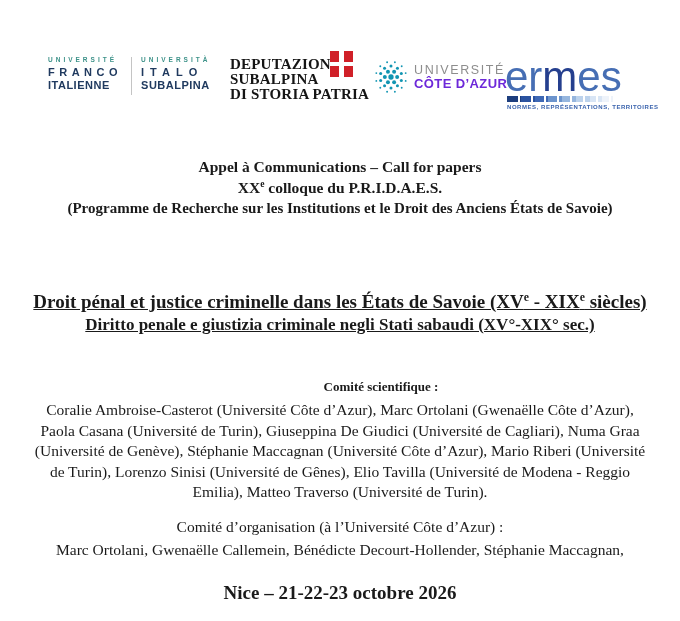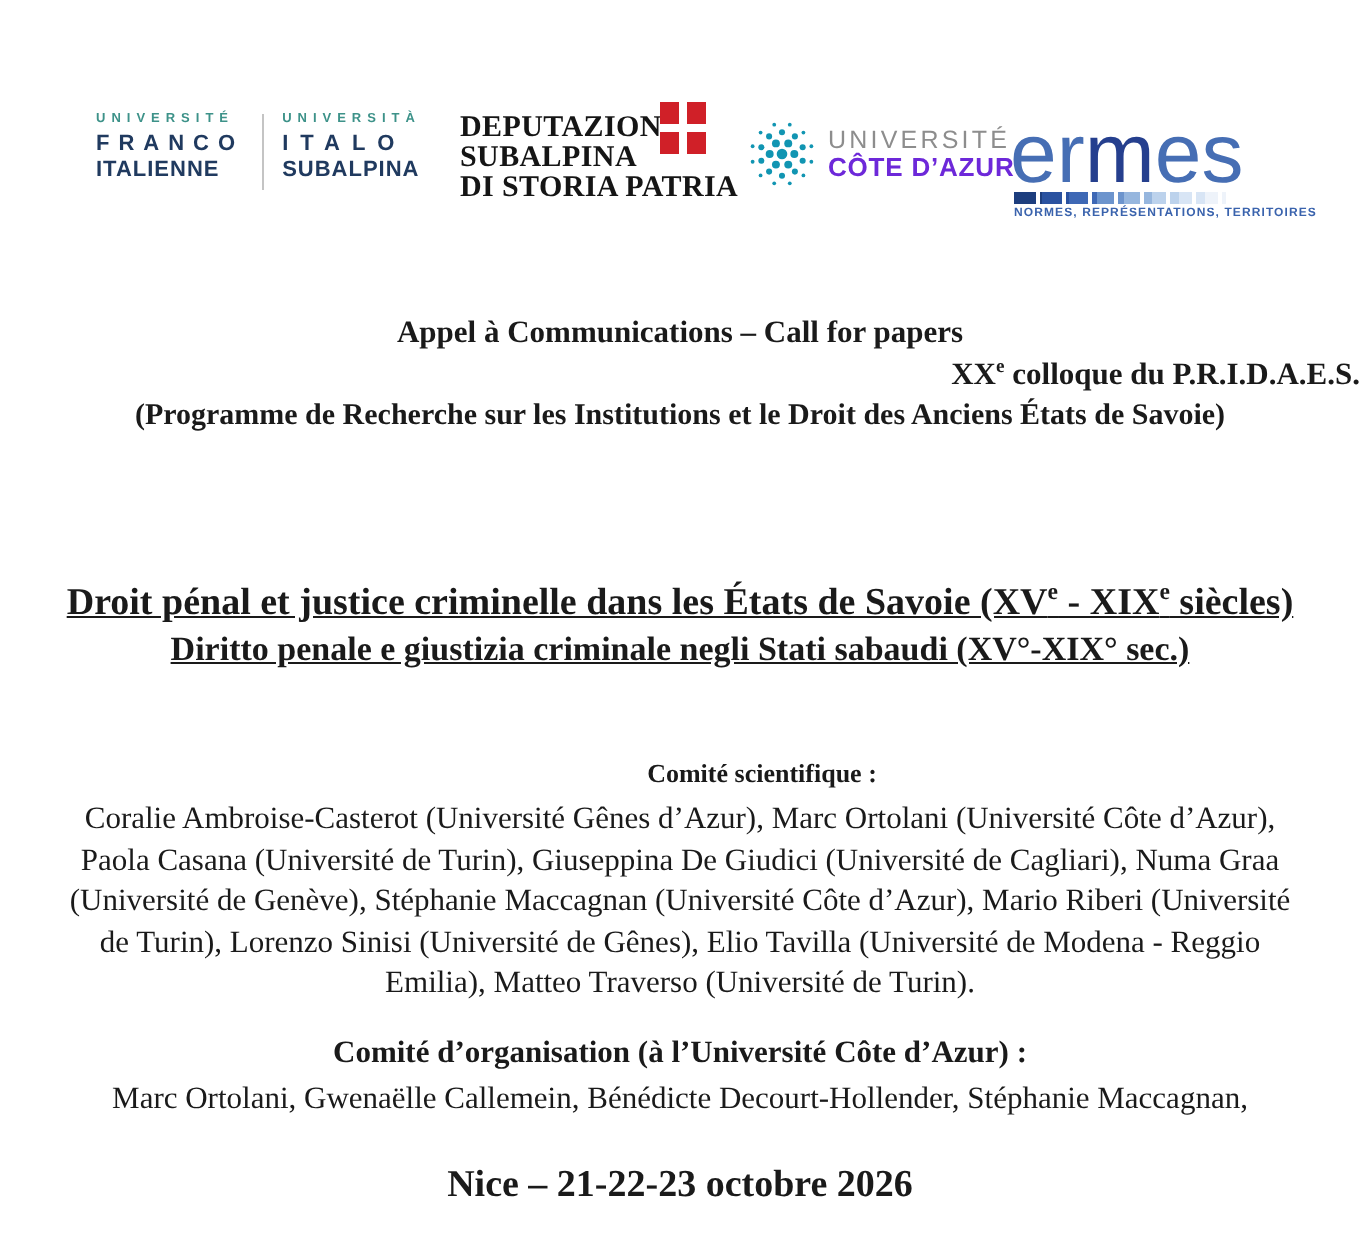--- a/index.html
+++ b/index.html
@@ -54,29 +54,29 @@
     width:106px; height:6px; margin:3px 0 2px 2px;
     background-image:
       repeating-linear-gradient(to right, rgba(0,0,0,0) 0px, rgba(0,0,0,0) 11px, #ffffff 11px, #ffffff 13px),
       linear-gradient(to right, #1d3e7e 0%, #1d3e7e 13%, #2a52a0 13%, #2a52a0 26%, #3e68b5 26%, #3e68b5 39%, #6c94cd 39%, #6c94cd 52%, #96b6de 52%, #96b6de 65%, #bcd2ec 65%, #bcd2ec 78%, #d8e5f5 78%, #d8e5f5 90%, #eef3fa 90%, #eef3fa 100%);
   }
   .ermes-tagline { font-size:6px; font-weight:bold; letter-spacing:0.55px; color:#3a63ad; white-space:nowrap; margin-left:2px; }
 
   
   .tline { position:absolute; left:0; width:100%; text-align:center; }
   .t-header1 { top:158px; font-size:15.5px; font-weight:bold; }
-  .t-header2 { top:179px; font-size:15.5px; font-weight:bold;text-align:right; }
+  .t-header2 { top:179px; font-size:15.5px; font-weight:bold; }
   .t-header3 { top:200px; font-size:15px;   font-weight:bold; }
   .t-title   { top:239px; font-size:25px;   font-weight:bold; }
   .t-subfr   { top:291px; font-size:19px;   font-weight:bold; }
   .t-subit   { top:315px; font-size:17px;   font-weight:bold; }
   .underlined { text-decoration:underline; }
   .t-sci-head { top:379px; font-size:13px; font-weight:bold;margin-left:41px; }
   .t-sci-lines { top:400px; font-size:15.5px; line-height:20.6px; }
-  .t-org-head { top:518px; font-size:15.5px; font-weight:bold; }
+  .t-org-head { top:518px; font-size:15.5px; font-weight:normal; }
   .t-org-line { top:541px; font-size:15.5px; }
   .t-footer  { top:582px; font-size:19px; font-weight:bold; }
 </style>
 </head>
 <body>
 
 <div class="page">
 
   <div class="logo ufi">
     <div class="ufi-col">
@@ -148,21 +148,21 @@
   <div class="tline t-header1">Appel à Communications – Call for papers</div>
   <div class="tline t-header2">XX<sup>e</sup> colloque du P.R.I.D.A.E.S.</div>
   <div class="tline t-header3">(Programme de Recherche sur les Institutions et le Droit des Anciens États de Savoie)</div>
 
 
   <div class="tline t-subfr"><span class="underlined">Droit pénal et justice criminelle dans les États de Savoie (XV<sup>e</sup> - XIX<sup>e</sup> siècles)</span></div>
   <div class="tline t-subit"><span class="underlined">Diritto penale e giustizia criminale negli Stati sabaudi (XV°-XIX° sec.)</span></div>
 
   <div class="tline t-sci-head">Comité scientifique :</div>
   <div class="tline t-sci-lines">
-    <div>Coralie Ambroise-Casterot (Université Gênes d’Azur), Marc Ortolani (Université Côte d’Azur),</div>
+    <div>Coralie Ambroise-Casterot (Université Côte d’Azur), Marc Ortolani (Gwenaëlle Côte d’Azur),</div>
     <div>Paola Casana (Université de Turin), Giuseppina De Giudici (Université de Cagliari), Numa Graa</div>
     <div>(Université de Genève), Stéphanie Maccagnan (Université Côte d’Azur), Mario Riberi (Université</div>
     <div>de Turin), Lorenzo Sinisi (Université de Gênes), Elio Tavilla (Université de Modena - Reggio</div>
     <div>Emilia), Matteo Traverso (Université de Turin).</div>
   </div>
 
   <div class="tline t-org-head">Comité d’organisation (à l’Université Côte d’Azur) :</div>
   <div class="tline t-org-line">Marc Ortolani, Gwenaëlle Callemein, Bénédicte Decourt-Hollender, Stéphanie Maccagnan,</div>
 
   <div class="tline t-footer">Nice – 21-22-23 octobre 2026</div>

